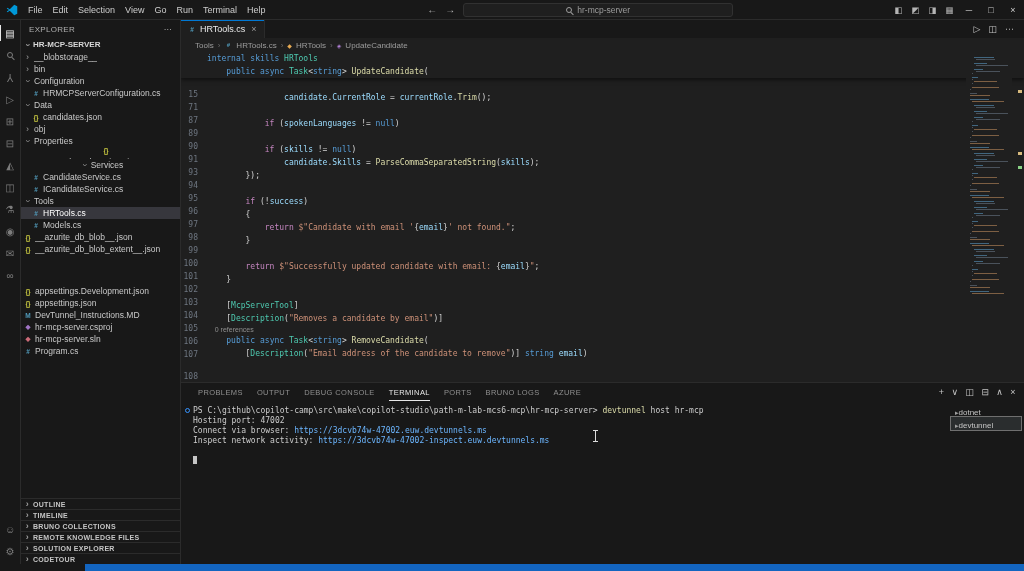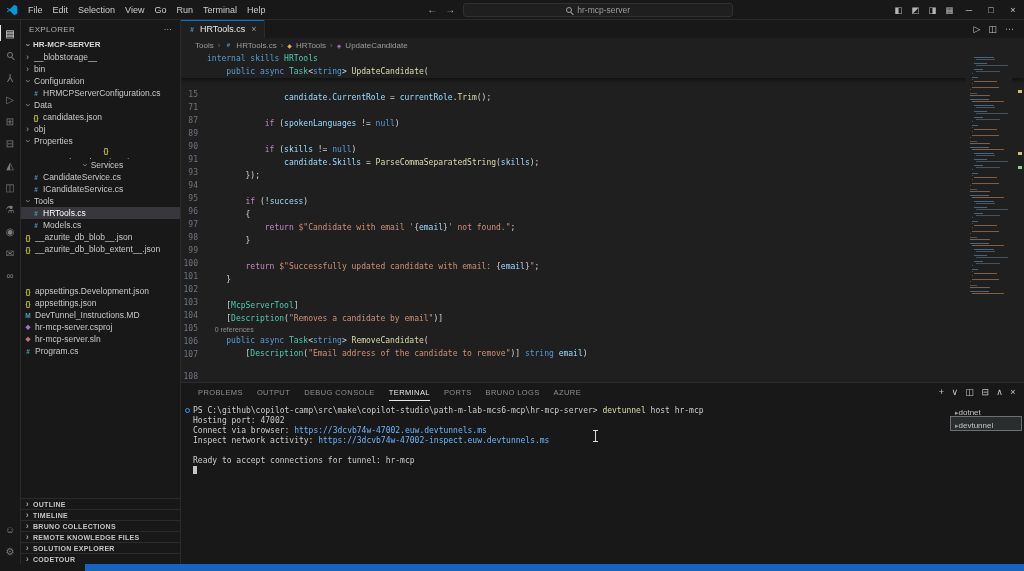--- a/index.html
+++ b/index.html
@@ -591,21 +591,20 @@
             </div>
           </div>
         <div class="panel-body">
           <div class="terminal">
             <div>
                 <div class="term-line"><span class="cmd-deco"></span><span class="tm-prompt">PS C:\github\copilot-camp\src\make\copilot-studio\path-m-lab-mcs6-mcp\hr-mcp-server&gt; </span><span class="tm-cmd">devtunnel</span><span class="tm-plain"> host hr-mcp</span></div>
                 <div class="term-line"><span class="tm-plain">Hosting port: 47002</span></div>
                 <div class="term-line"><span class="tm-plain">Connect via browser: </span><span class="tm-link">https://3dcvb74w-47002.euw.devtunnels.ms</span></div>
                 <div class="term-line"><span class="tm-plain">Inspect network activity: </span><span class="tm-link">https://3dcvb74w-47002-inspect.euw.devtunnels.ms</span></div>
                 <div class="term-line"></div>
-                <div class="term-line"><span class="tm-plain">Ready to accept connections for tunnel: hr-mcp</span></div>
                 <div class="term-line"><span class="block-cursor"></span></div>
               </div>
           </div>
           <div class="sessions">
               <div class="session-row">
                 <span class="sess-icon">▸</span>
                 <span>dotnet</span>
               </div>
               <div class="session-row active">
                 <span class="sess-icon">▸</span>

